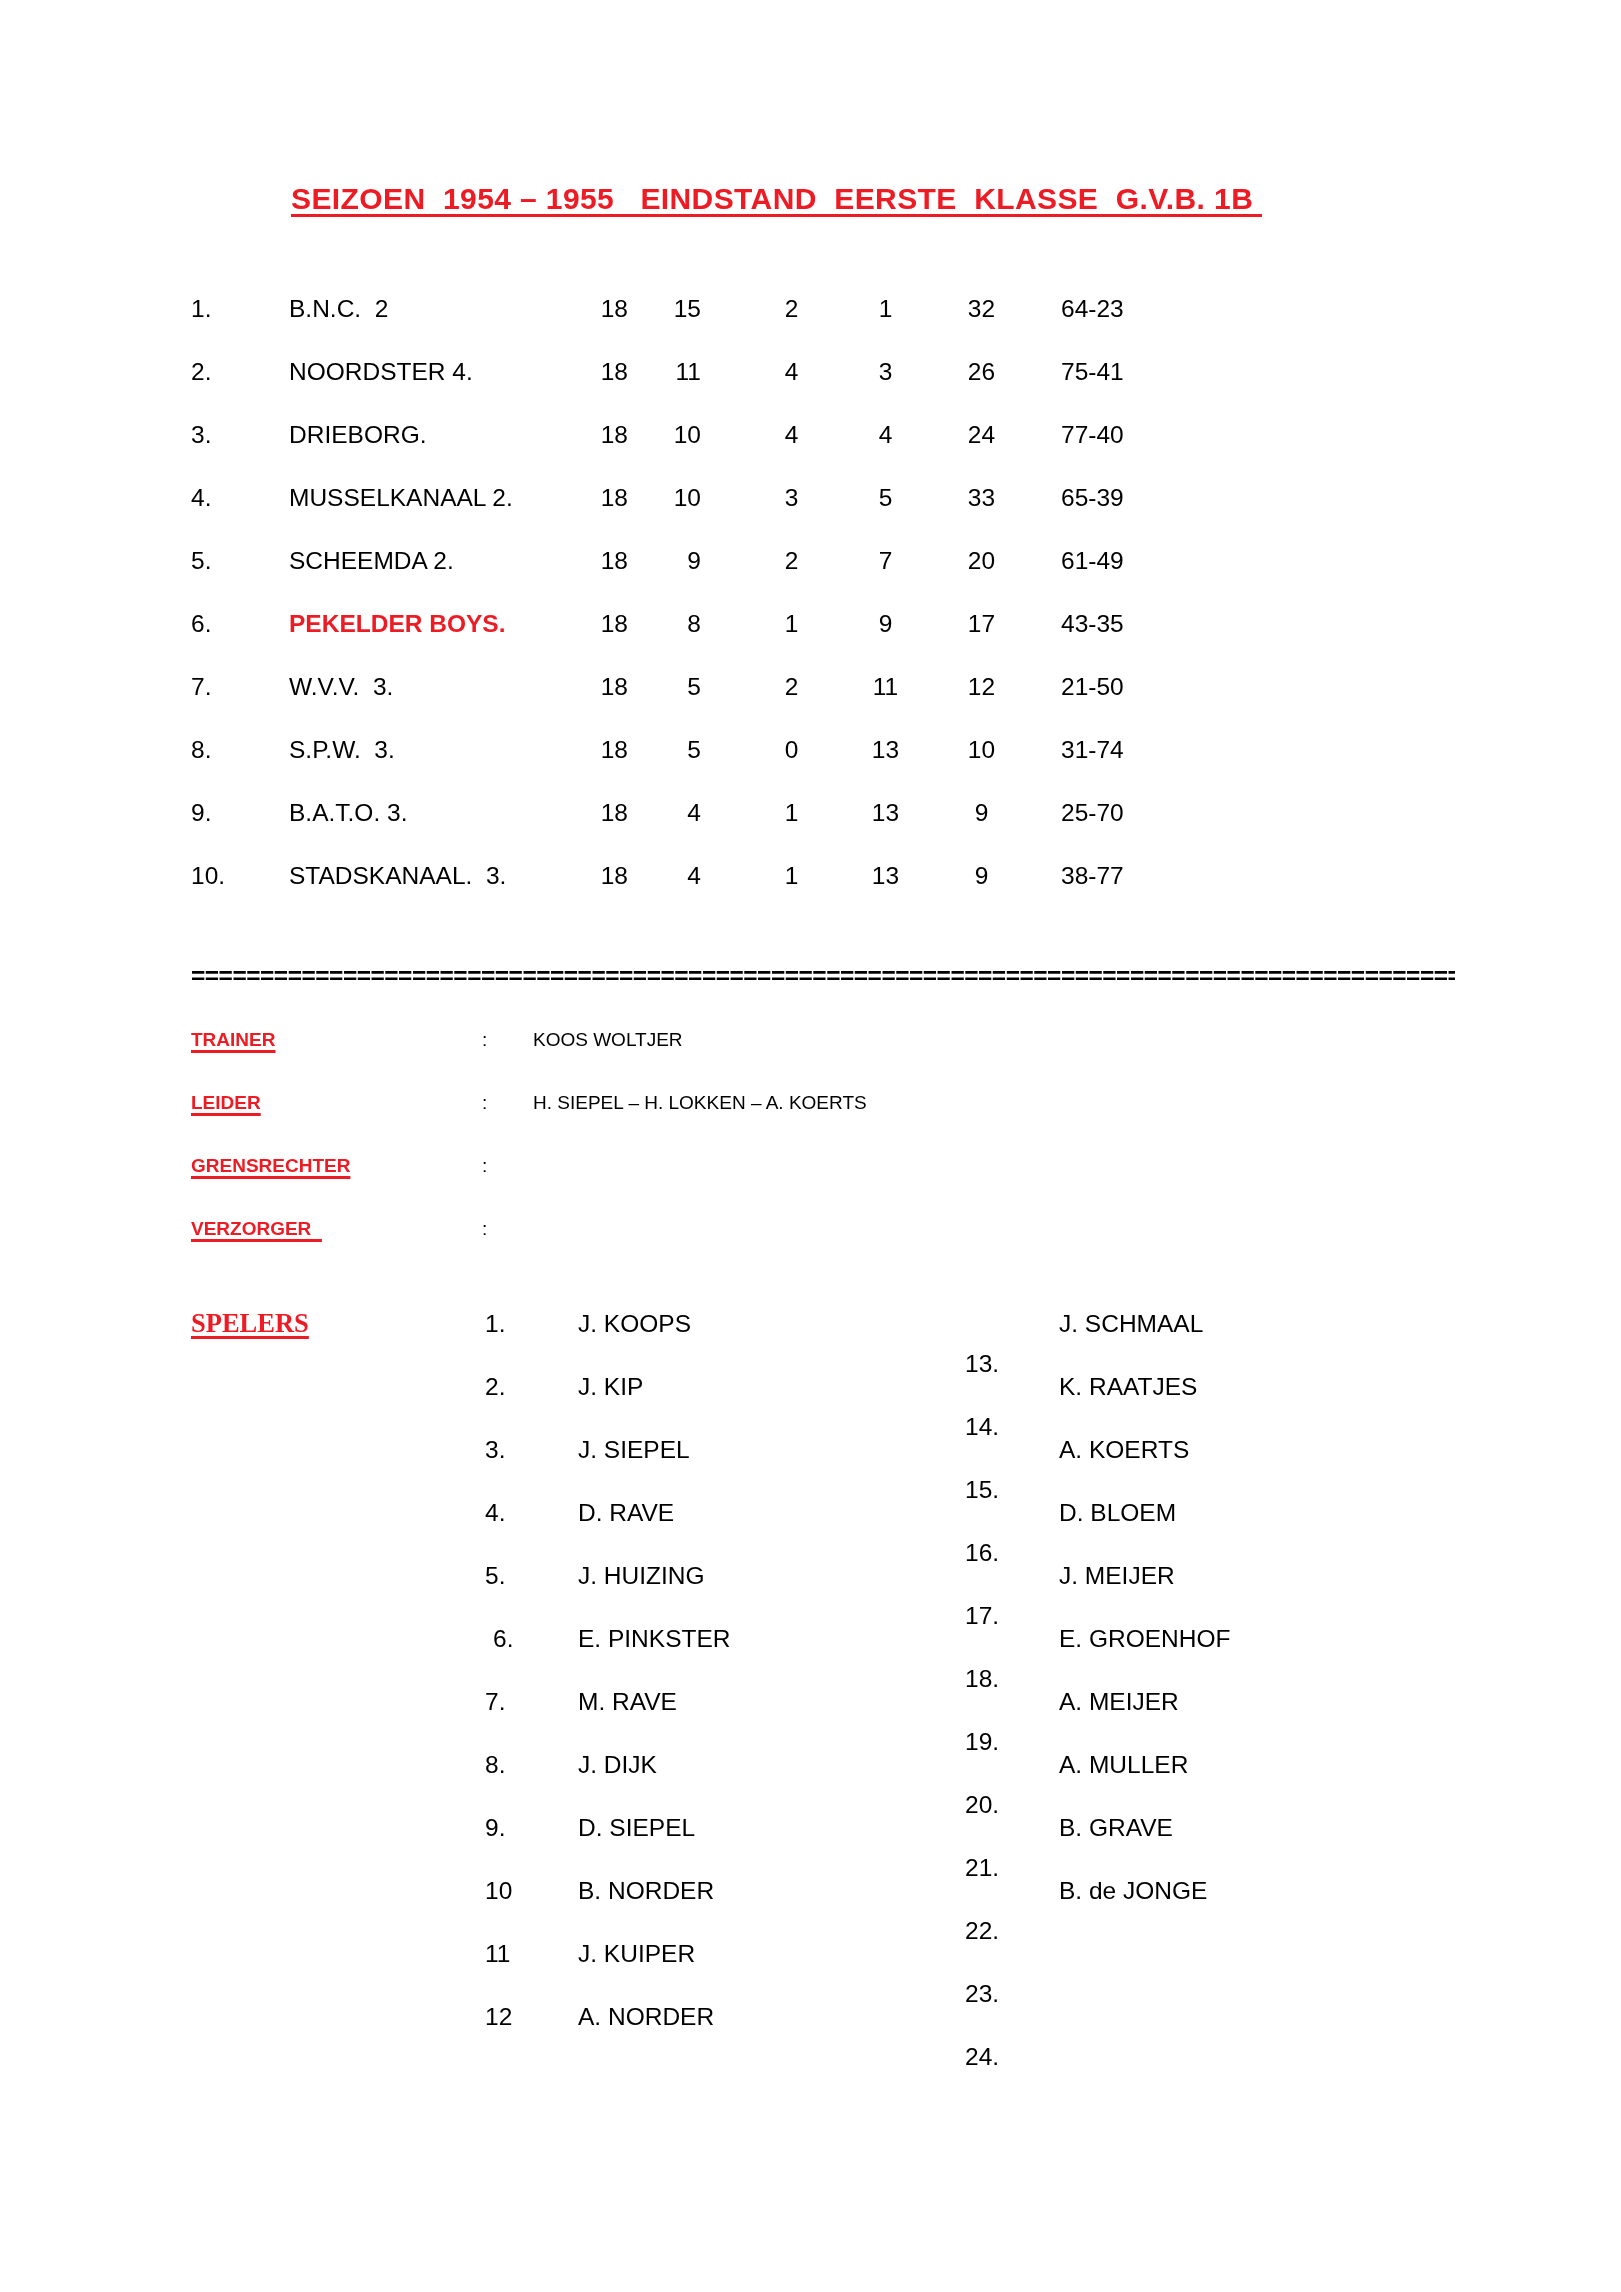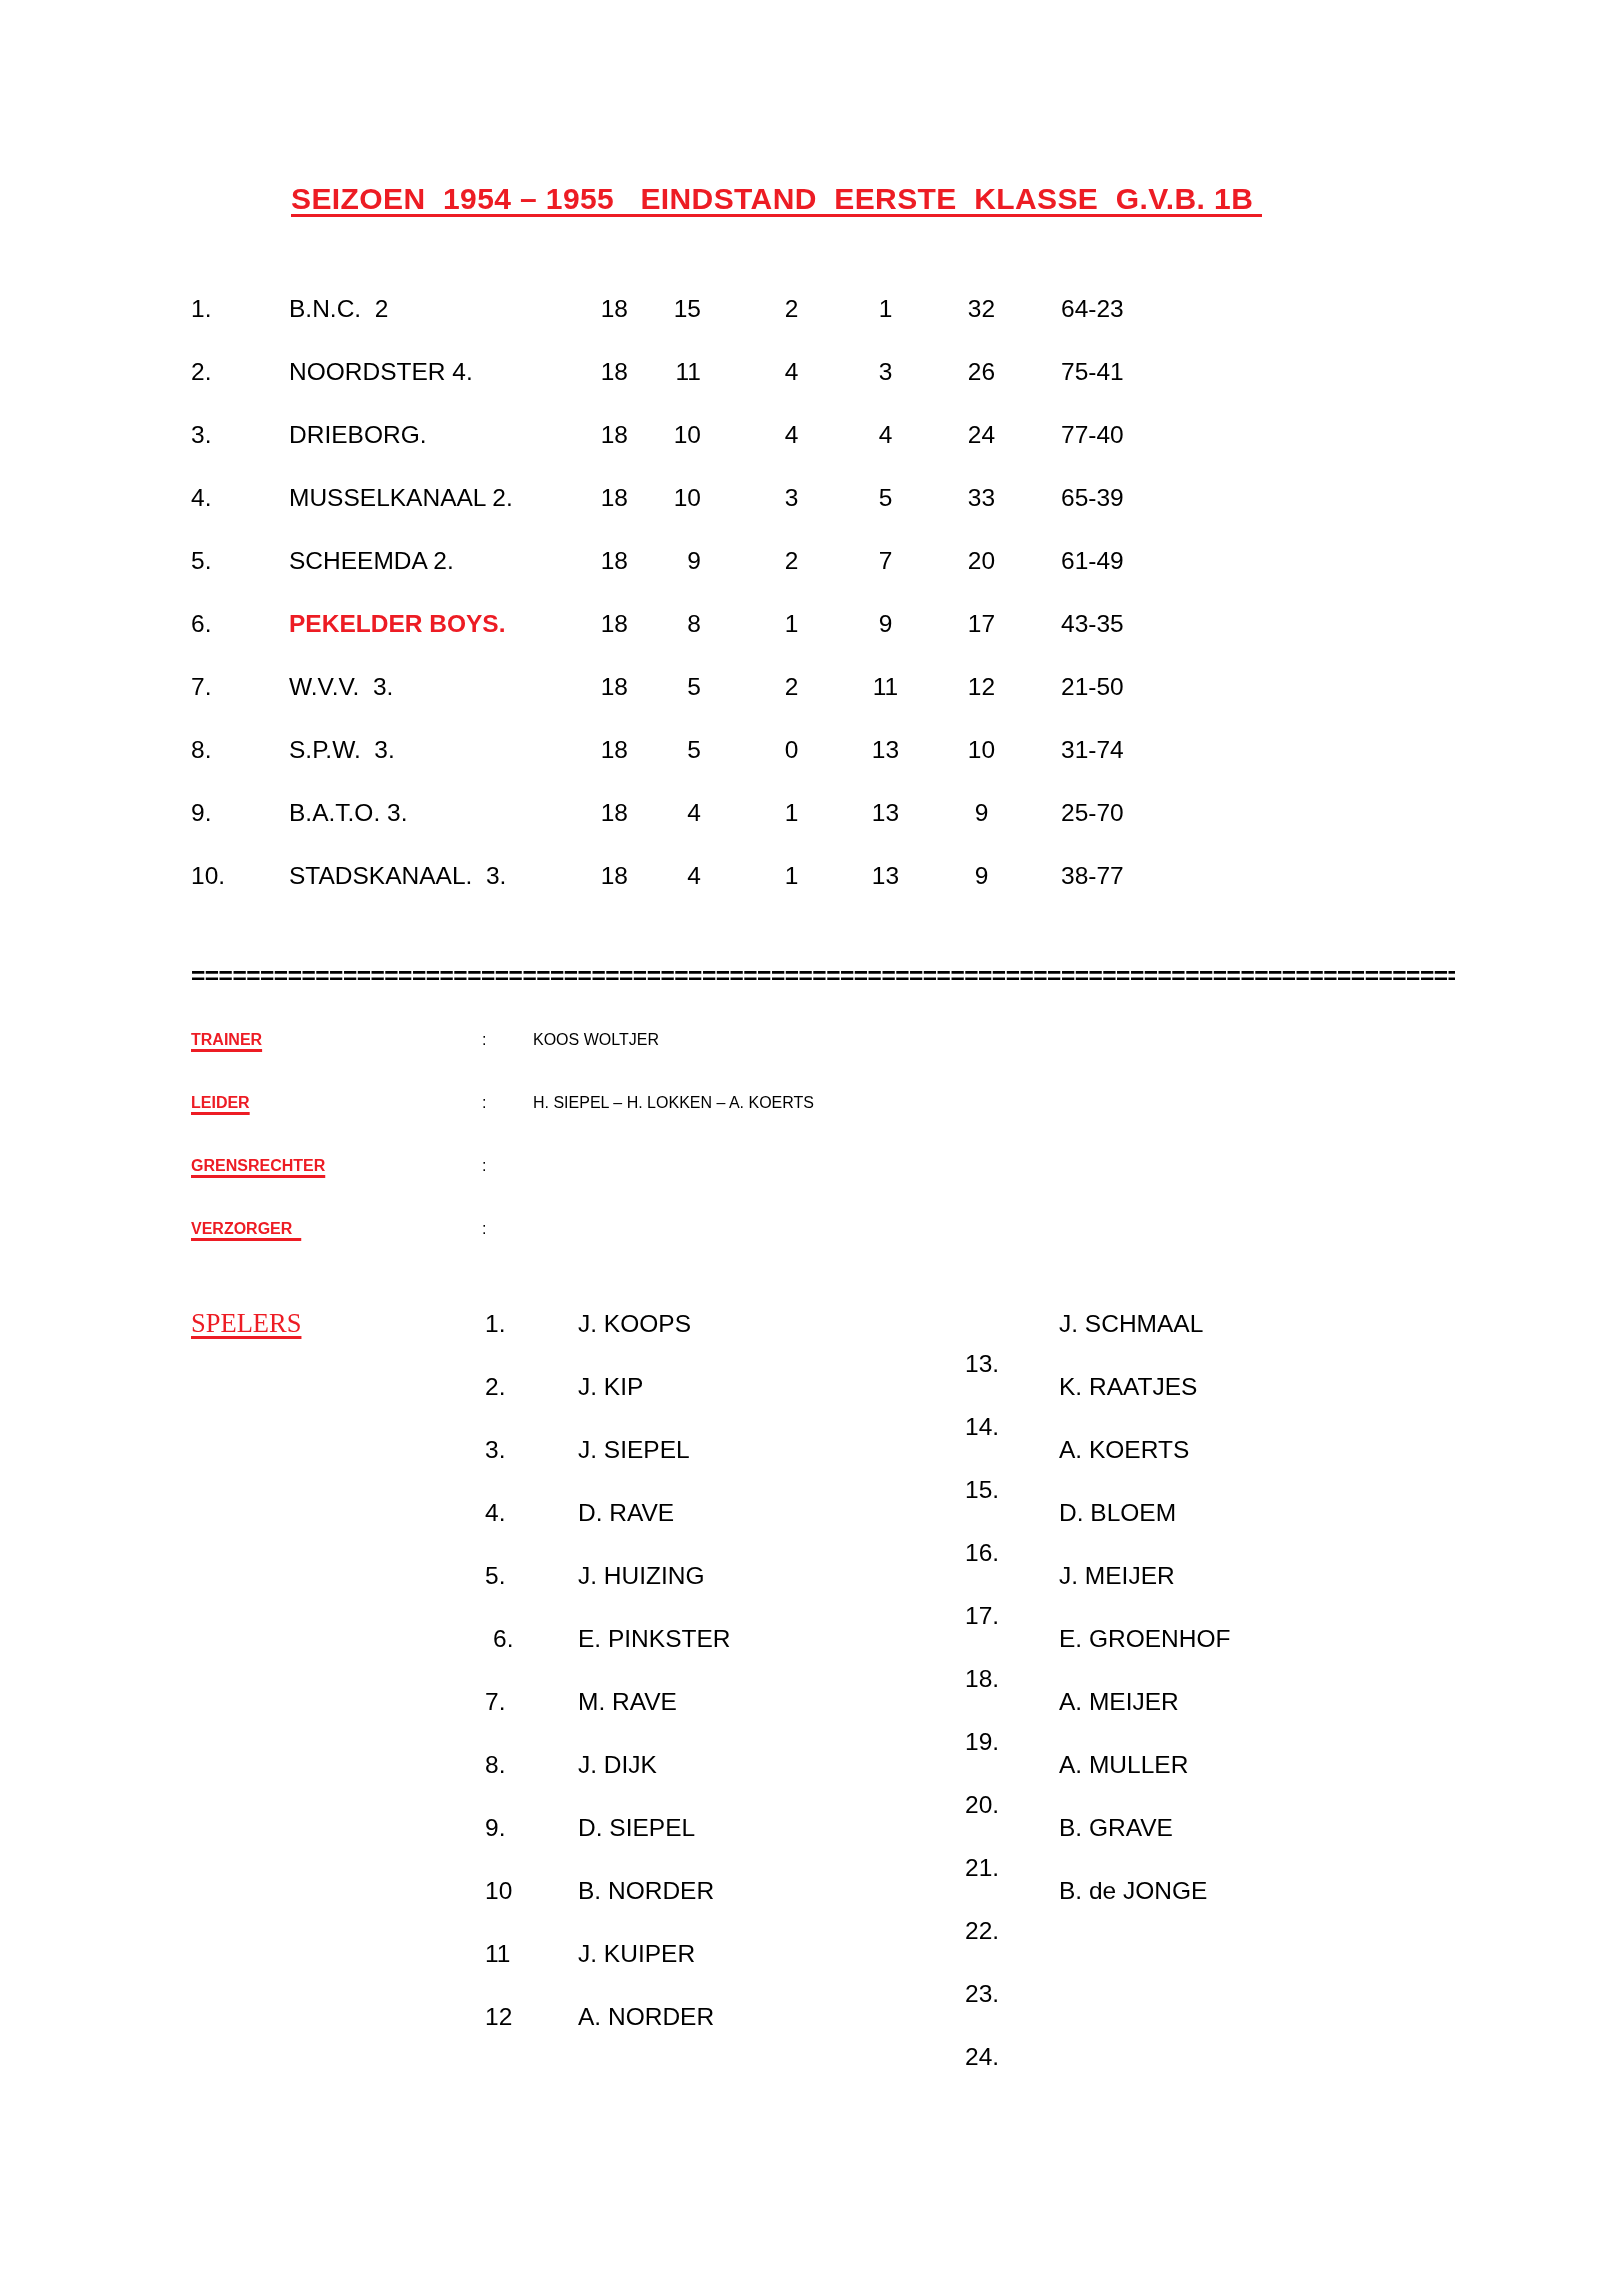--- a/index.html
+++ b/index.html
@@ -90,21 +90,21 @@
   
   .staff {
     position: absolute;
     left: 0;
     top: 1025px;
     width: 1621px;
   }
   .staff-row {
     position: relative;
     height: 63px;
-    font-size: 16px;
+    font-size: 19px;
     white-space: pre;
   }
   .staff-label {
     position: absolute;
     left: 191px;
     top: 0;
     line-height: 29px;
     color: #ED1C24;
     font-weight: bold;
     text-decoration: underline;
@@ -133,21 +133,21 @@
     left: 0;
     top: 1309px;
     width: 1621px;
   }
   .players-label {
     position: absolute;
     left: 191px;
     top: 0;
     font-family: "Liberation Serif", serif;
     font-size: 26.5px;
-    font-weight: normal;
+    font-weight: bold;
     color: #ED1C24;
     line-height: 29px;
     text-decoration: underline;
     text-underline-offset: 3.9px;
     text-decoration-thickness: 2.5px;
     white-space: pre;
   }
   .player-row {
     position: relative;
     height: 63px;

